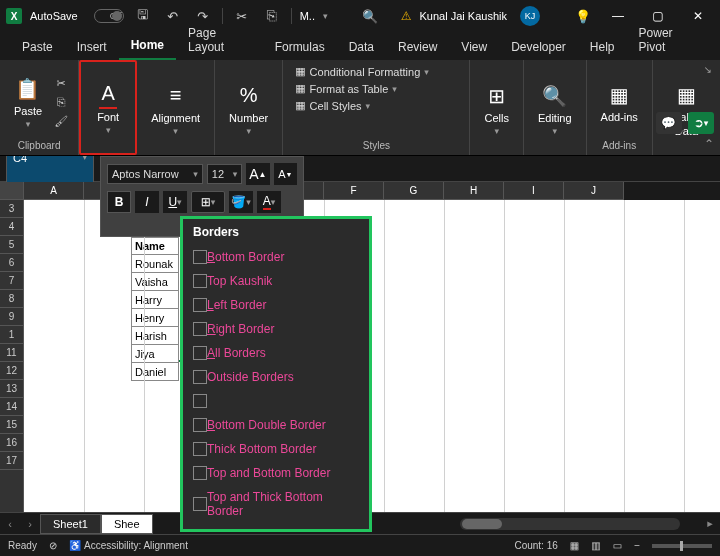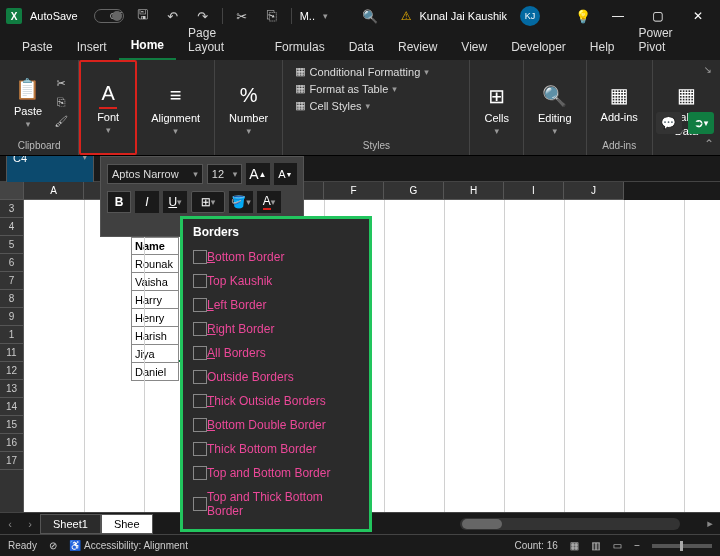--- a/index.html
+++ b/index.html
@@ -354,21 +354,20 @@
       <div class="bm-item">
         <div class="bm-icon"></div>
         <span><span class="u">A</span>ll Borders</span>
       </div>
       <div class="bm-item">
         <div class="bm-icon"></div>
         <span>Outside Borders</span>
       </div>
       <div class="bm-item">
         <div class="bm-icon"></div>
-        <span><span class="u">T</span>hick Outside Borders</span>
       </div>
       <div class="bm-item">
         <div class="bm-icon"></div>
         <span><span class="u">B</span>ottom Double Border</span>
       </div>
       <div class="bm-item">
         <div class="bm-icon"></div>
         <span>Thick Bottom Border</span>
       </div>
       <div class="bm-item">

